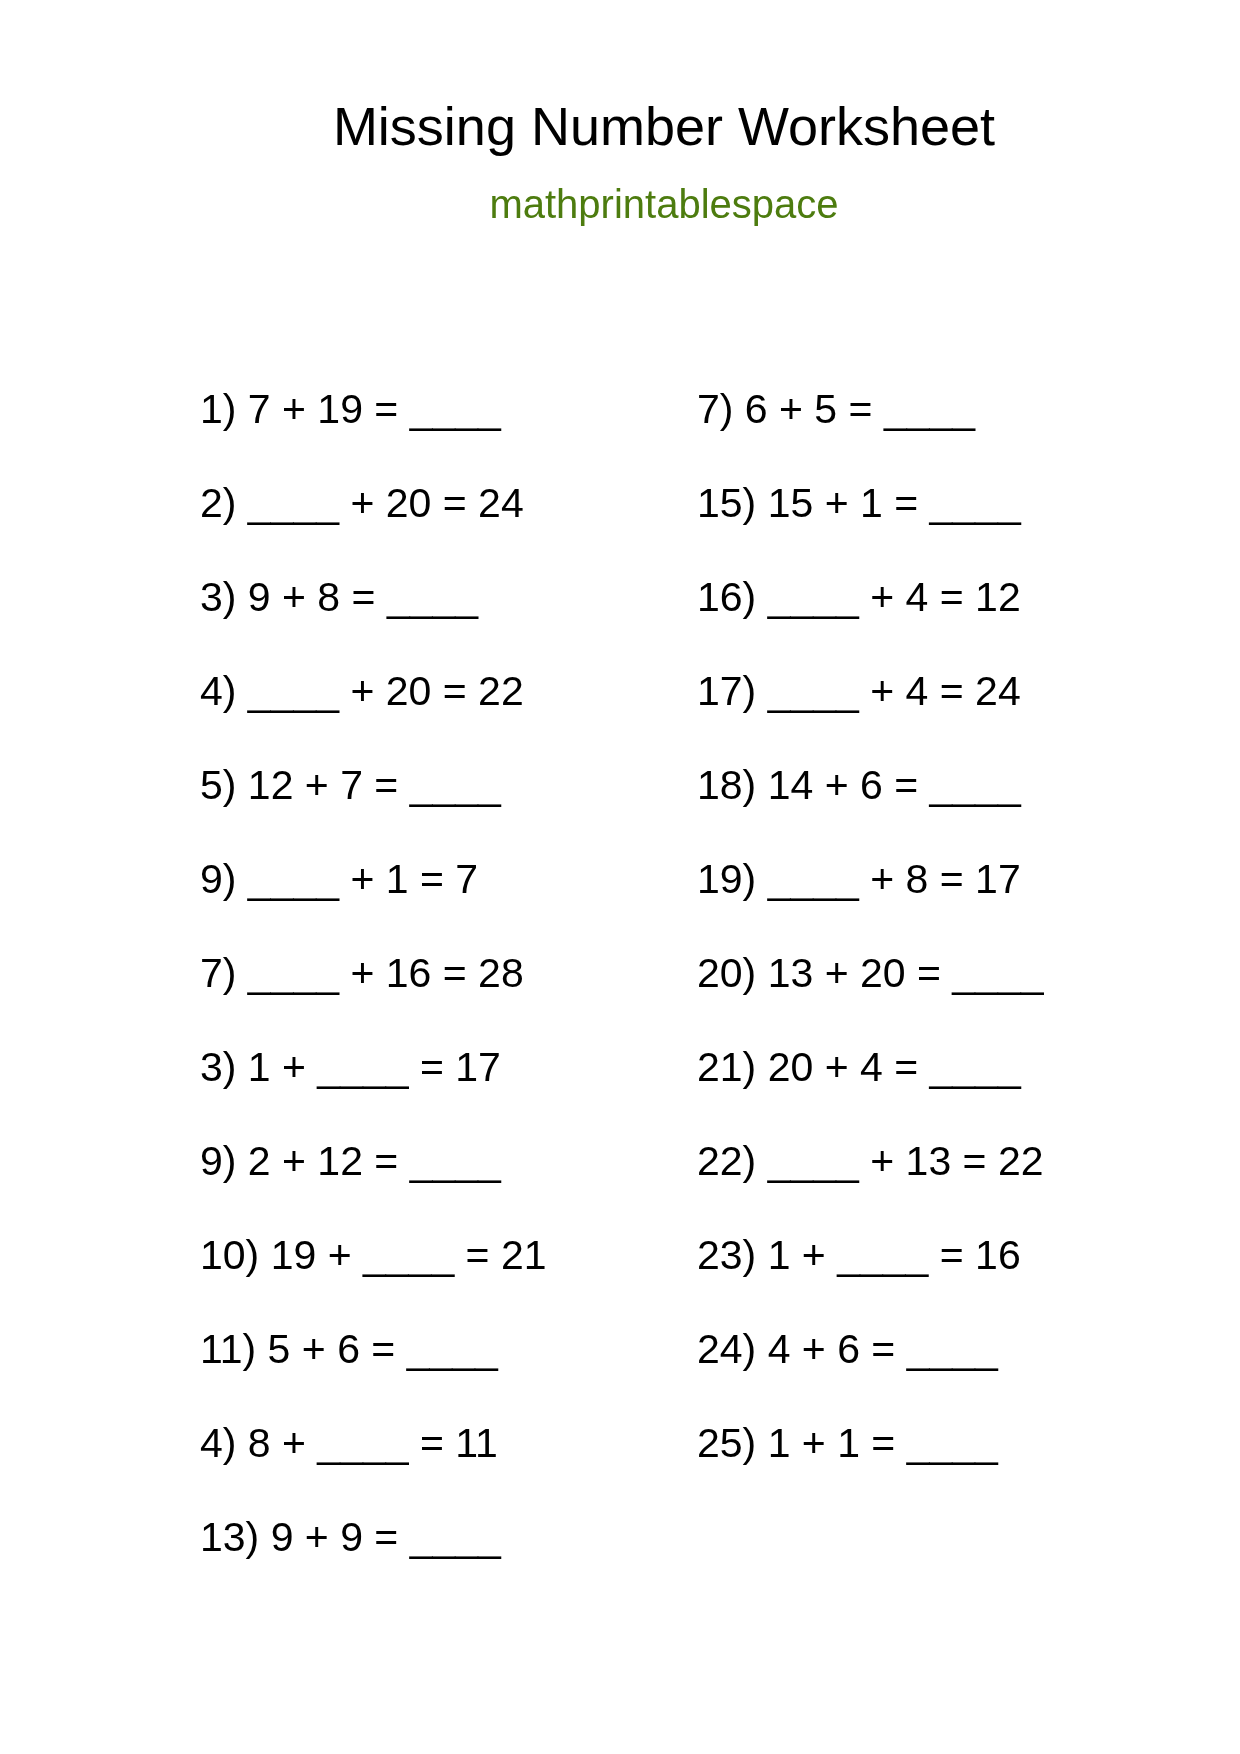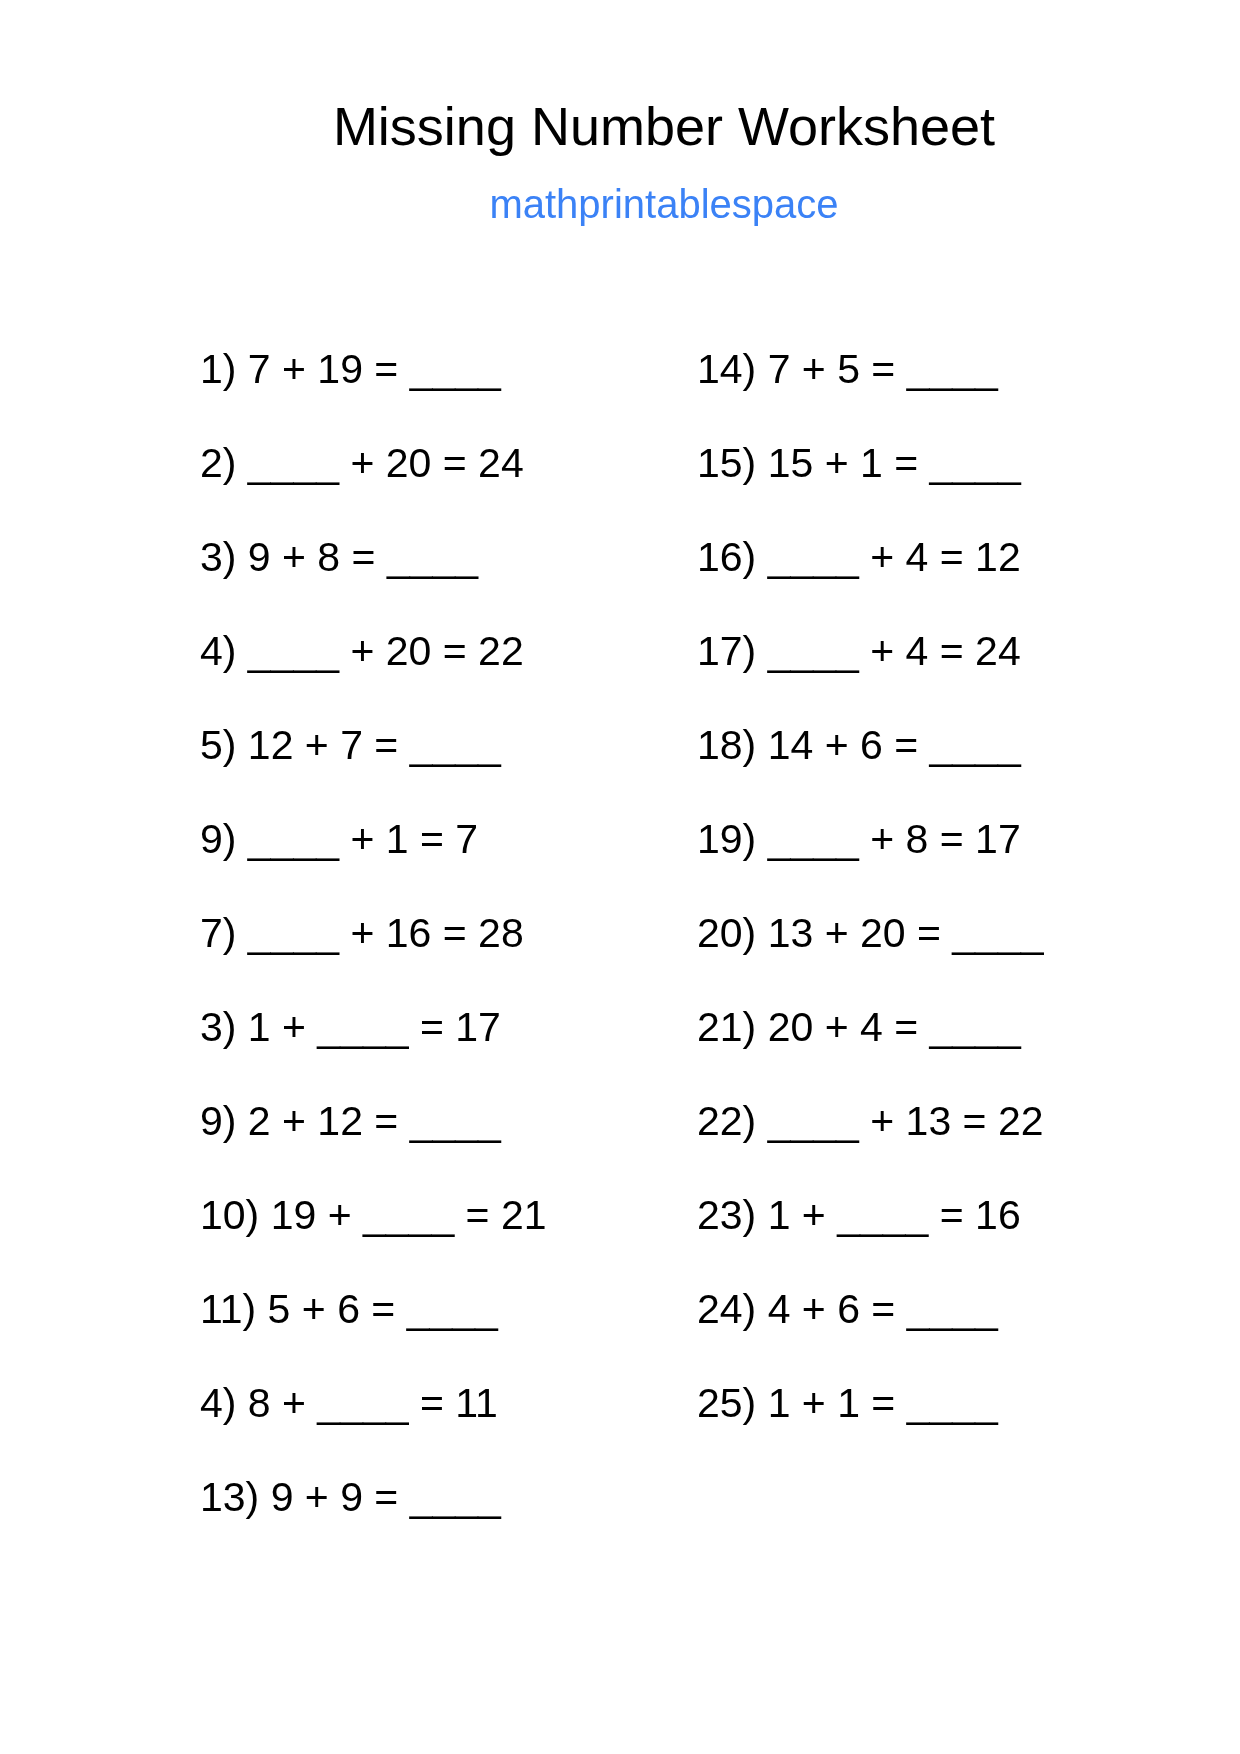--- a/index.html
+++ b/index.html
@@ -7,29 +7,29 @@
       width: 1240px; height: 1754px; position: relative; overflow: hidden;
       font-family: "Liberation Sans", "DejaVu Sans", sans-serif; color: #000;
     }
     .title {
       position: absolute; left: 0; width: 1240px; top: 96px;
       text-align: center; font-size: 54px; line-height: 60px;
       padding-left: 88px; box-sizing: border-box; margin: 0; font-weight: normal;
     }
     .subtitle {
       position: absolute; left: 0; width: 1240px; top: 182px;
-      text-align: center; font-size: 40px; line-height: 44px; color: #3b82f6;
+      text-align: center; font-size: 40px; line-height: 44px; color: #4d7c0f;
       padding-left: 88px; box-sizing: border-box;
     }
     .col { position: absolute; top: 345px; }
     .col-left { left: 200px; }
     .col-right { left: 697px; }
     .problem {
       position: absolute; left: 0; white-space: pre;
-      font-size: 41px; line-height: 48px;
+      font-size: 41px; line-height: 48px; margin-top: 40px;
     }
   </style>
 </head>
 <body>
 
 <h1 class="title">Missing Number Worksheet</h1>
 <div class="subtitle">mathprintablespace</div>
 
 <div class="col col-left">
   <div class="problem" style="top:0px">1) 7 + 19 = ____</div>
@@ -41,21 +41,21 @@
   <div class="problem" style="top:564px">7) ____ + 16 = 28</div>
   <div class="problem" style="top:658px">3) 1 + ____ = 17</div>
   <div class="problem" style="top:752px">9) 2 + 12 = ____</div>
   <div class="problem" style="top:846px">10) 19 + ____ = 21</div>
   <div class="problem" style="top:940px">11) 5 + 6 = ____</div>
   <div class="problem" style="top:1034px">4) 8 + ____ = 11</div>
   <div class="problem" style="top:1128px">13) 9 + 9 = ____</div>
 </div>
 
 <div class="col col-right">
-  <div class="problem" style="top:0px">14) 7 + 5 = ____</div>
+  <div class="problem" style="top:0px">7) 6 + 5 = ____</div>
   <div class="problem" style="top:94px">15) 15 + 1 = ____</div>
   <div class="problem" style="top:188px">16) ____ + 4 = 12</div>
   <div class="problem" style="top:282px">17) ____ + 4 = 24</div>
   <div class="problem" style="top:376px">18) 14 + 6 = ____</div>
   <div class="problem" style="top:470px">19) ____ + 8 = 17</div>
   <div class="problem" style="top:564px">20) 13 + 20 = ____</div>
   <div class="problem" style="top:658px">21) 20 + 4 = ____</div>
   <div class="problem" style="top:752px">22) ____ + 13 = 22</div>
   <div class="problem" style="top:846px">23) 1 + ____ = 16</div>
   <div class="problem" style="top:940px">24) 4 + 6 = ____</div>

